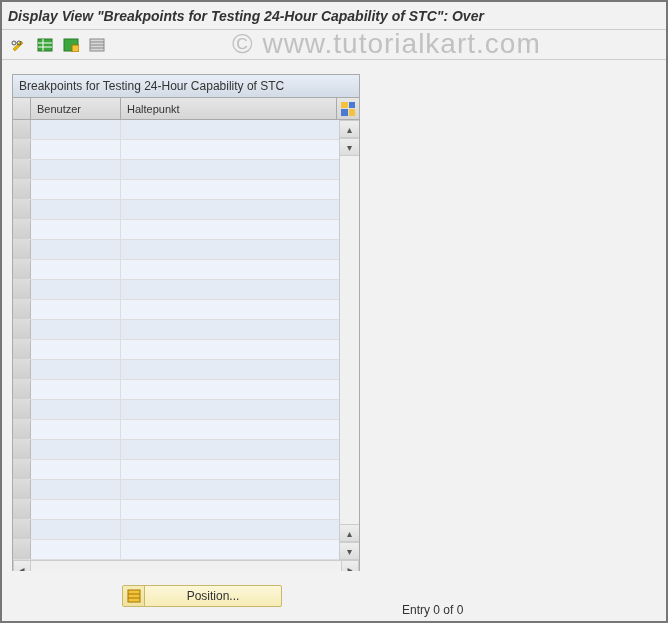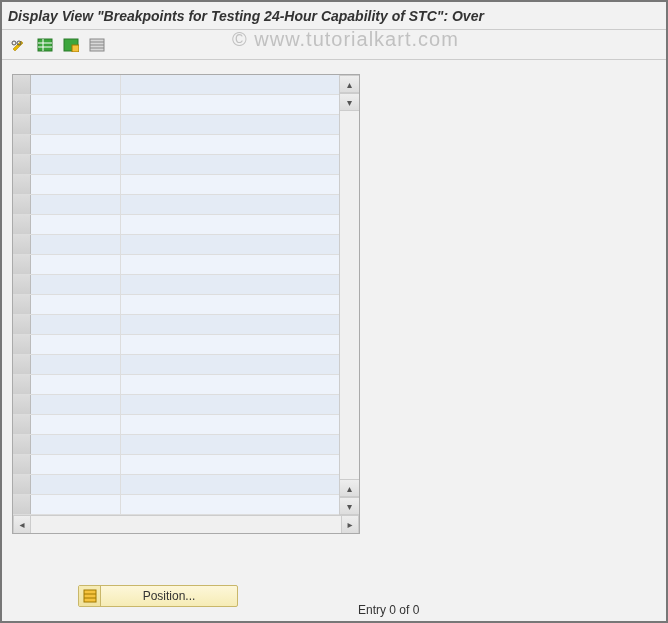--- a/index.html
+++ b/index.html
@@ -41,21 +41,21 @@
       border-radius: 2px;
       display: flex;
       align-items: center;
       justify-content: center;
       cursor: pointer;
     }
     .watermark {
       position: absolute;
       top: 26px;
       left: 230px;
-      font-size: 20px;
+      font-size: 28px;
       color: rgba(180,180,180,0.8);
       z-index: 50;
       pointer-events: none;
       letter-spacing: 1px;
     }
     .content-area {
       padding: 14px 0 0 10px;
       background: #f2f2f2;
       height: calc(100% - 58px - 50px);
       position: relative;
@@ -167,21 +167,21 @@
     }
     .footer {
       position: absolute;
       bottom: 0; left: 0; right: 0;
       height: 50px;
       background: #f2f2f2;
       display: flex;
       align-items: center;
     }
     .position-btn {
-      margin-left: 76px;
+      margin-left: 120px;
       width: 160px;
       height: 22px;
       background: linear-gradient(#fdf7d9,#f6ecb6);
       border: 1px solid #c9b76a;
       border-radius: 2px;
       display: flex;
       align-items: center;
       font-size: 12px;
       color: #333;
       cursor: pointer;
@@ -238,20 +238,34 @@
         <line x1="1" y1="7" x2="15" y2="7" stroke="#888"></line>
         <line x1="1" y1="10" x2="15" y2="10" stroke="#888"></line>
       </svg>
   </div>
 </div>
 
 <div class="watermark">© www.tutorialkart.com</div>
 
 <div class="content-area">
   <div class="table-wrap">
+    <div class="table-title">Breakpoints for Testing 24-Hour Capability of STC</div>
+    <div class="table-header">
+      <div class="th th-sel"></div>
+      <div class="th th-user">Benutzer</div>
+      <div class="th th-bp">Haltepunkt</div>
+      <div class="th th-cfg">
+        <div class="cfg-icon-box">
+            <span></span>
+            <span></span>
+            <span></span>
+            <span></span>
+          </div>
+      </div>
+    </div>
     <div class="table-body">
       <div class="rows" id="rows">
           <div class="row">
             <div class="cell-sel"></div>
             <div class="cell-user"></div>
             <div class="cell-bp"></div>
           </div>
           <div class="row">
             <div class="cell-sel"></div>
             <div class="cell-user"></div>

